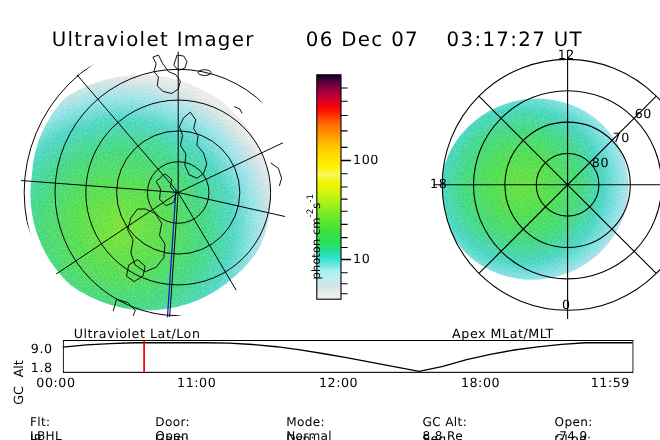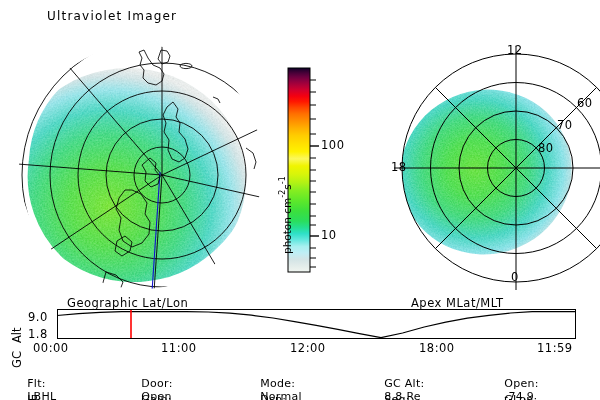--- a/index.html
+++ b/index.html
@@ -1,34 +1,36 @@
 <!DOCTYPE html>
 <html><head>
 <meta charset="utf-8">
 <style>
   html,body{margin:0;padding:0;background:#ffffff;}
   body{width:600px;height:400px;overflow:hidden;
        font-family:"DejaVu Sans",sans-serif;color:#000;}
   #root{position:relative;width:600px;height:400px;background:#fff;}
   .txt{position:absolute;white-space:pre;font-family:"DejaVu Sans",sans-serif;
        color:#000;letter-spacing:.5px;}
-  .hdr{font-size:12px;letter-spacing:1.2px;}
+  .hdr{font-size:18px;letter-spacing:1.2px;margin-top:17px;}
   .lbl{font-size:11.5px;}
   .small{font-size:10.5px;}
   .status{font-size:11px;letter-spacing:.3px;}
   svg{display:block;}
   .panel{position:absolute;}
   .vlabel{position:absolute;transform-origin:left top;}
 </style>
 </head>
 <body>
 
 <div id="root">
 
   <div class="txt hdr" style="left:47px;top:9px;">Ultraviolet Imager</div>
+  <div class="txt hdr" style="left:278px;top:9px;">06 Dec 07</div>
+  <div class="txt hdr" style="left:406px;top:9px;">03:17:27 UT</div>
 
   <div class="panel" style="left:10px;top:40px;">
     <svg width="262" height="255" viewBox="0 0 262 255">
       <defs>
         <clipPath id="geoDisk">
             <circle cx="131" cy="127" r="122"></circle>
           </clipPath>
         <clipPath id="auroraClipL">
           <path d="M131,127 m-112,-8
                    a112,112 0 0 1 30,-70
@@ -244,21 +246,21 @@
     <div class="txt lbl" style="left:115px;top:1px;">12</div>
     <div class="txt lbl" style="left:240px;top:118px;">6</div>
     <div class="txt lbl" style="left:119px;top:228px;">0</div>
     <div class="txt lbl" style="left:-1px;top:118px;">18</div>
 
     <div class="txt lbl" style="left:185px;top:54px;">60</div>
     <div class="txt lbl" style="left:165px;top:76px;">70</div>
     <div class="txt lbl" style="left:146px;top:99px;">80</div>
   </div>
 
-  <div class="txt lbl" style="left:67px;top:296px;">Geographic Lat/Lon</div>
+  <div class="txt lbl" style="left:67px;top:296px;">Ultraviolet Lat/Lon</div>
   <div class="txt lbl" style="left:411px;top:296px;">Apex MLat/MLT</div>
 
   <div class="panel" style="left:57px;top:309px;">
     <svg width="519" height="30" viewBox="0 0 519 30">
       <rect x="0.5" y="0.5" width="518" height="29" fill="#fff" stroke="#000" stroke-width="1"></rect>
 
       <polyline fill="none" stroke="#000" stroke-width="1.2" points="0,6.5 21.6,4.6 43.2,3.4 64.8,2.6 86.4,2.6 108,2.6 129.6,2.6
                 151.2,3.0 172.8,4.2 194.4,6.2 216,9.0 237.6,12.6 259.2,16.4
                 280.8,20.4 302.4,24.6 324,28.6 345.6,24.0 367.2,18.0 388.8,13.2
                 410.4,9.2 432,6.4 453.6,4.0 475.2,2.6 518,2.6"></polyline>

